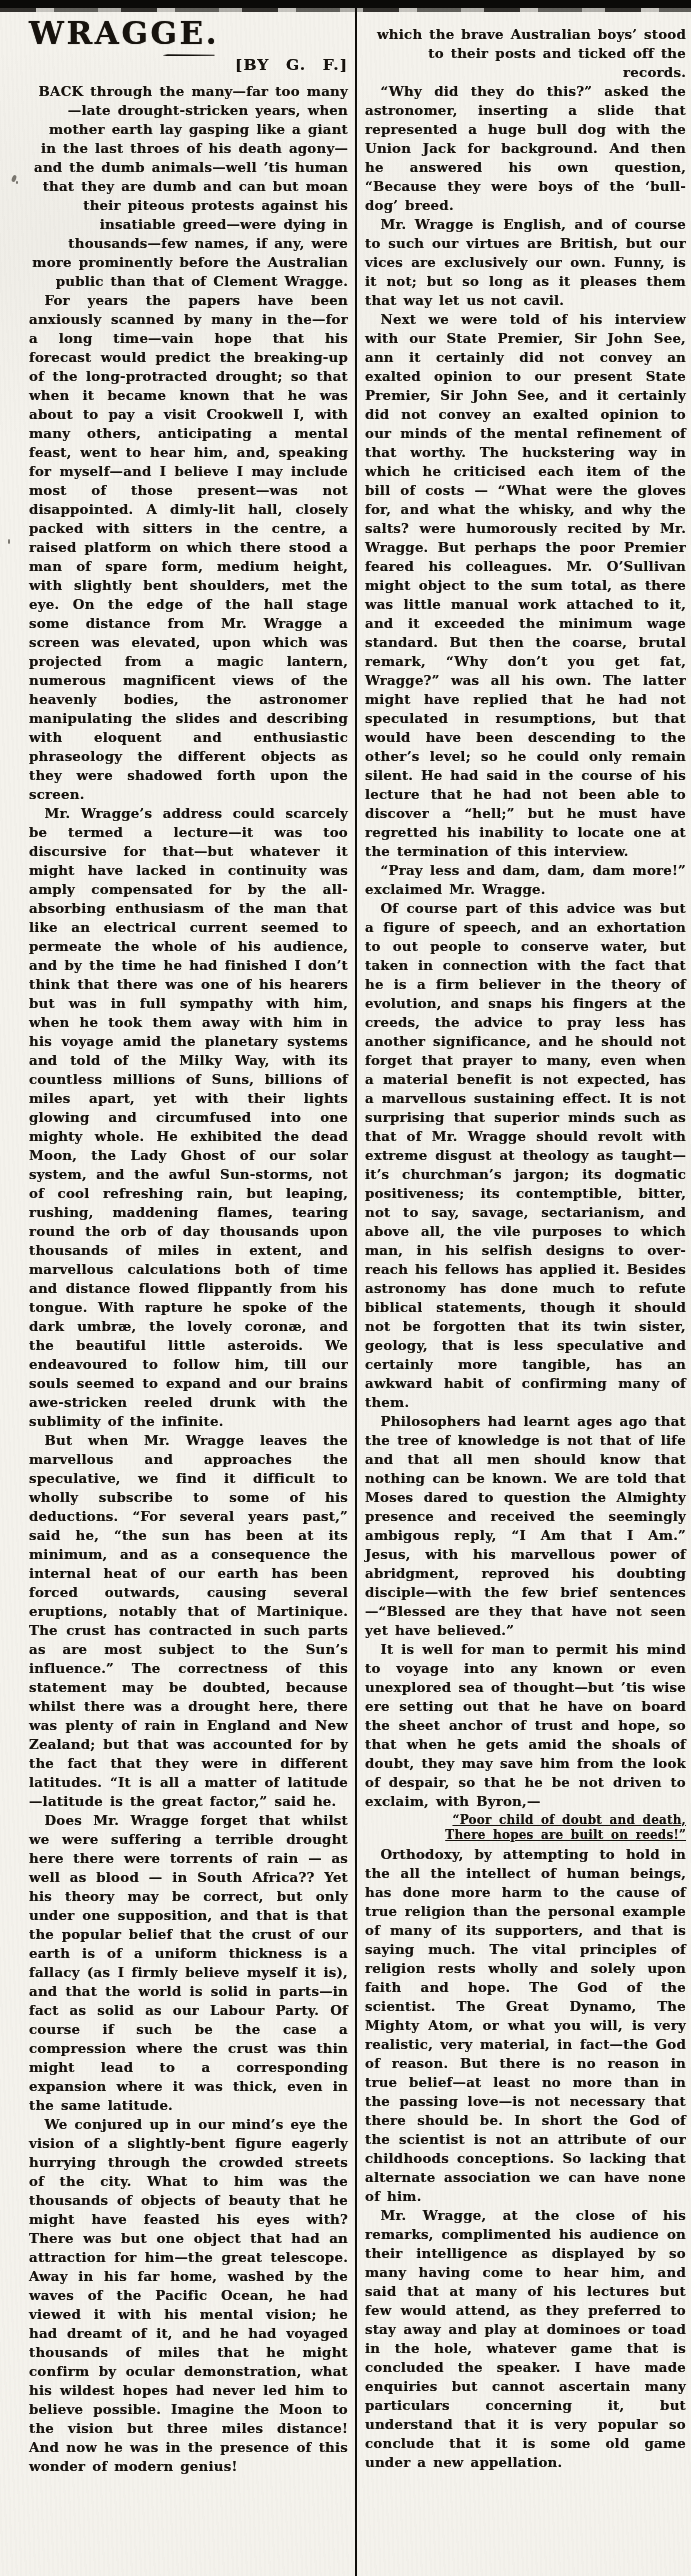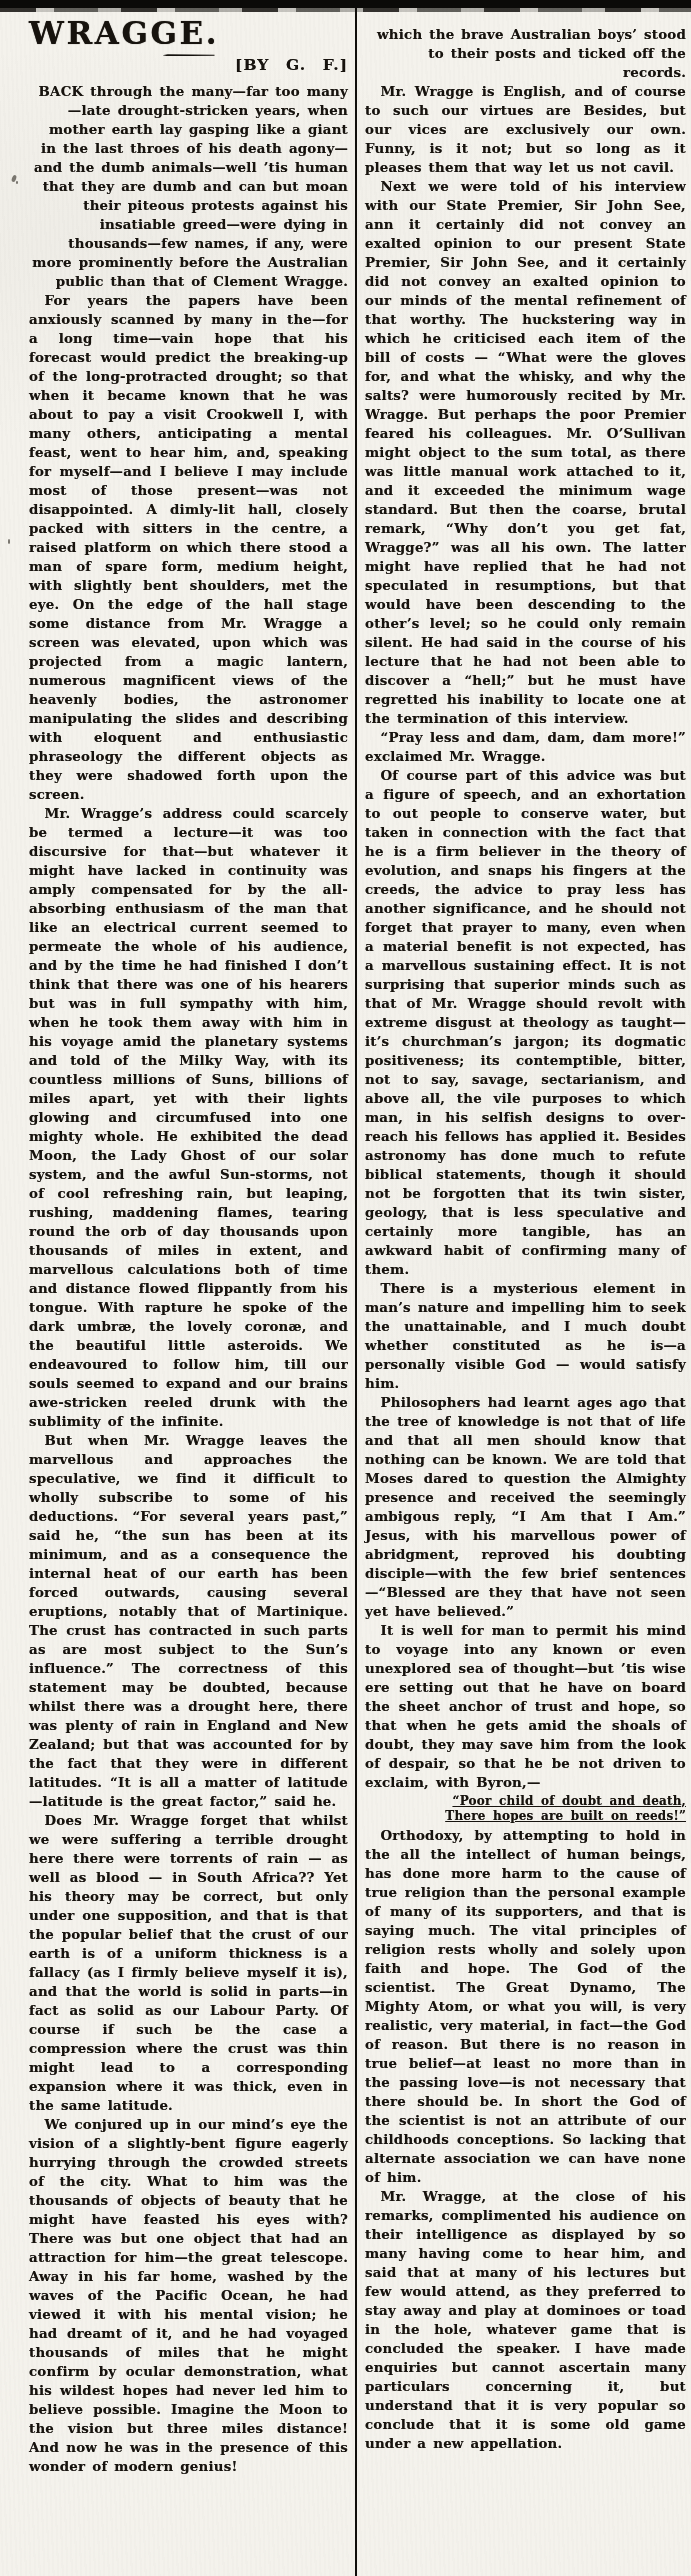--- a/index.html
+++ b/index.html
@@ -110,25 +110,25 @@
       <p>Mr. Wragge’s address could scarcely be termed a lecture—it was too discursive for that—but whatever it might have lacked in continuity was amply compensated for by the all-absorbing enthusiasm of the man that like an electrical current seemed to permeate the whole of his audience, and by the time he had finished I don’t think that there was one of his hearers but was in full sympathy with him, when he took them away with him in his voyage amid the planetary systems and told of the Milky Way, with its countless millions of Suns, billions of miles apart, yet with their lights glowing and circumfused into one mighty whole. He exhibited the dead Moon, the Lady Ghost of our solar system, and the awful Sun-storms, not of cool refreshing rain, but leaping, rushing, maddening flames, tearing round the orb of day thousands upon thousands of miles in extent, and marvellous calculations both of time and distance flowed flippantly from his tongue. With rapture he spoke of the dark umbræ, the lovely coronæ, and the beautiful little asteroids. We endeavoured to follow him, till our souls seemed to expand and our brains awe-stricken reeled drunk with the sublimity of the infinite.</p>
       <p>But when Mr. Wragge leaves the marvellous and approaches the speculative, we find it difficult to wholly subscribe to some of his deductions. “For several years past,” said he, “the sun has been at its minimum, and as a consequence the internal heat of our earth has been forced outwards, causing several eruptions, notably that of Martinique. The crust has contracted in such parts as are most subject to the Sun’s influence.” The correctness of this statement may be doubted, because whilst there was a drought here, there was plenty of rain in England and New Zealand; but that was accounted for by the fact that they were in different latitudes. “It is all a matter of latitude—latitude is the great factor,” said he.</p>
       <p>Does Mr. Wragge forget that whilst we were suffering a terrible drought here there were torrents of rain — as well as blood — in South Africa?? Yet his theory may be correct, but only under one supposition, and that is that the popular belief that the crust of our earth is of a uniform thickness is a fallacy (as I firmly believe myself it is), and that the world is solid in parts—in fact as solid as our Labour Party. Of course if such be the case a compression where the crust was thin might lead to a corresponding expansion where it was thick, even in the same latitude.</p>
       <p>We conjured up in our mind’s eye the vision of a slightly-bent figure eagerly hurrying through the crowded streets of the city. What to him was the thousands of objects of beauty that he might have feasted his eyes with? There was but one object that had an attraction for him—the great telescope. Away in his far home, washed by the waves of the Pacific Ocean, he had viewed it with his mental vision; he had dreamt of it, and he had voyaged thousands of miles that he might confirm by ocular demonstration, what his wildest hopes had never led him to believe possible. Imagine the Moon to the vision but three miles distance! And now he was in the presence of this wonder of modern genius!</p>
 
     </div>
   </div>
 
   <div class="col col-right">
     <p class="flush">which the brave Australian boys’ stood to their posts and ticked off the records.</p>
-    <p>Mr. Wragge is English, and of course to such our virtues are Besides, but our vices are exclusively our own. Funny, is it not; but so long as it pleases them that way let us not cavil.</p>
+    <p>“Why did they do this?” asked the astronomer, inserting a slide that represented a huge bull dog with the Union Jack for background. And then he answered his own question, “Because they were boys of the ‘bull-dog’ breed.</p>
+    <p>Mr. Wragge is English, and of course to such our virtues are British, but our vices are exclusively our own. Funny, is it not; but so long as it pleases them that way let us not cavil.</p>
     <p>Next we were told of his interview with our State Premier, Sir John See, ann it certainly did not convey an exalted opinion to our present State Premier, Sir John See, and it certainly did not convey an exalted opinion to our minds of the mental refinement of that worthy. The huckstering way in which he criticised each item of the bill of costs — “What were the gloves for, and what the whisky, and why the salts? were humorously recited by Mr. Wragge. But perhaps the poor Premier feared his colleagues. Mr. O’Sullivan might object to the sum total, as there was little manual work attached to it, and it exceeded the minimum wage standard. But then the coarse, brutal remark, “Why don’t you get fat, Wragge?” was all his own. The latter might have replied that he had not speculated in resumptions, but that would have been descending to the other’s level; so he could only remain silent. He had said in the course of his lecture that he had not been able to discover a “hell;” but he must have regretted his inability to locate one at the termination of this interview.</p>
     <p>“Pray less and dam, dam, dam more!” exclaimed Mr. Wragge.</p>
     <p>Of course part of this advice was but a figure of speech, and an exhortation to out people to conserve water, but taken in connection with the fact that he is a firm believer in the theory of evolution, and snaps his fingers at the creeds, the advice to pray less has another significance, and he should not forget that prayer to many, even when a material benefit is not expected, has a marvellous sustaining effect. It is not surprising that superior minds such as that of Mr. Wragge should revolt with extreme disgust at theology as taught—it’s churchman’s jargon; its dogmatic positiveness; its contemptible, bitter, not to say, savage, sectarianism, and above all, the vile purposes to which man, in his selfish designs to over-reach his fellows has applied it. Besides astronomy has done much to refute biblical statements, though it should not be forgotten that its twin sister, geology, that is less speculative and certainly more tangible, has an awkward habit of confirming many of them.</p>
-    <p>There is a mysterious element in man’s nature and impelling him to seek the unattainable, and I much doubt whether constituted as he is—a personally visible God — would satisfy him.</p>
     <p>Philosophers had learnt ages ago that the tree of knowledge is not that of life and that all men should know that nothing can be known. We are told that Moses dared to question the Almighty presence and received the seemingly ambigous reply, “I Am that I Am.” Jesus, with his marvellous power of abridgment, reproved his doubting disciple—with the few brief sentences—“Blessed are they that have not seen yet have believed.”</p>
     <p>It is well for man to permit his mind to voyage into any known or even unexplored sea of thought—but ’tis wise ere setting out that he have on board the sheet anchor of trust and hope, so that when he gets amid the shoals of doubt, they may save him from the look of despair, so that he be not driven to exclaim, with Byron,—</p>
     <div class="verse">
       <div class="verse-line-1">“Poor child of doubt and death,</div>
       <div class="verse-line-2">There hopes are built on reeds!”</div>
     </div>
     <p>Orthodoxy, by attempting to hold in the all the intellect of human beings, has done more harm to the cause of true religion than the personal example of many of its supporters, and that is saying much. The vital principles of religion rests wholly and solely upon faith and hope. The God of the scientist. The Great Dynamo, The Mighty Atom, or what you will, is very realistic, very material, in fact—the God of reason. But there is no reason in true belief—at least no more than in the passing love—is not necessary that there should be. In short the God of the scientist is not an attribute of our childhoods conceptions. So lacking that alternate association we can have none of him.</p>
     <p>Mr. Wragge, at the close of his remarks, complimented his audience on their intelligence as displayed by so many having come to hear him, and said that at many of his lectures but few would attend, as they preferred to stay away and play at dominoes or toad in the hole, whatever game that is concluded the speaker. I have made enquiries but cannot ascertain many particulars concerning it, but understand that it is very popular so conclude that it is some old game under a new appellation.</p>
 
   </div>

